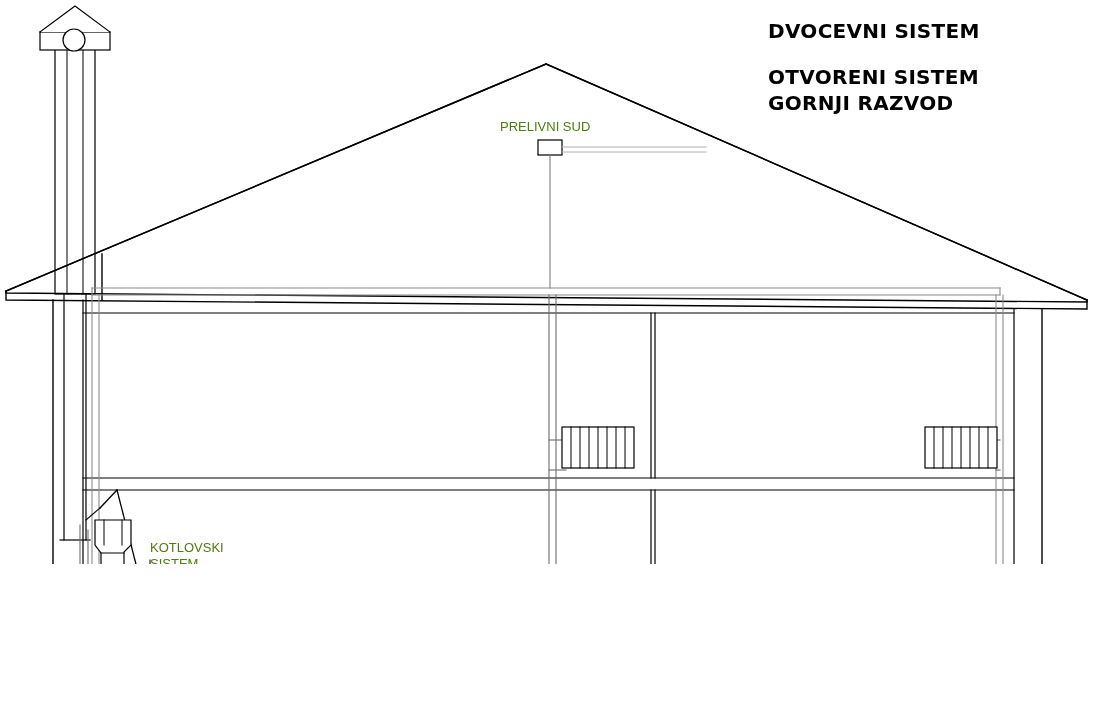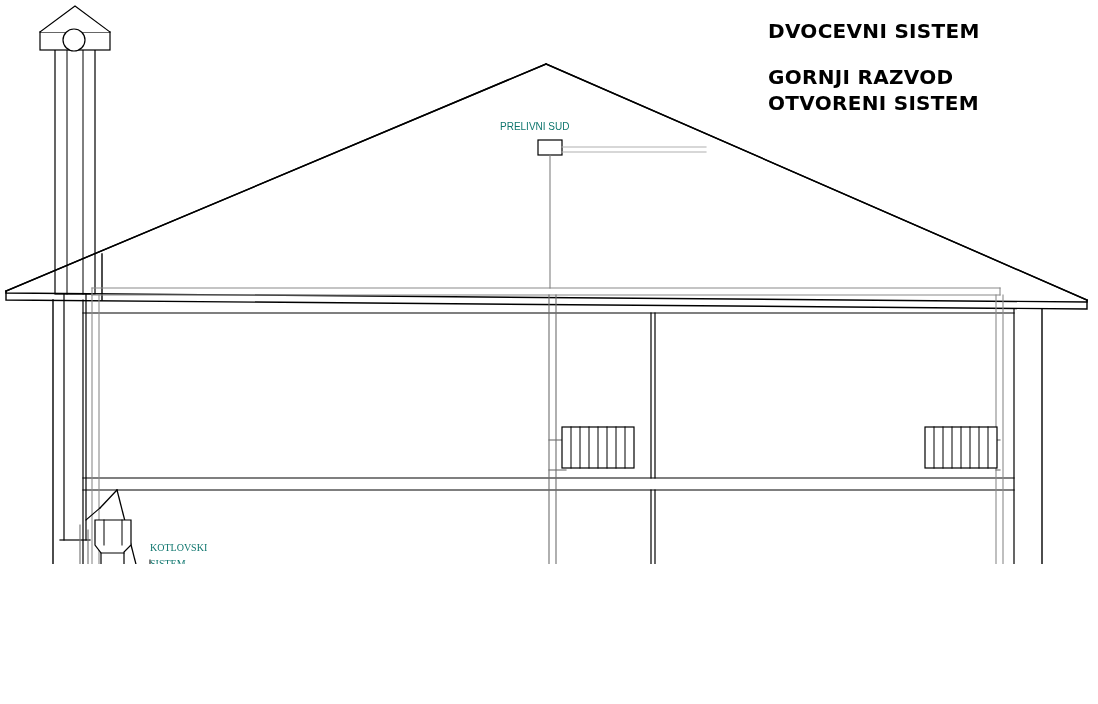--- a/index.html
+++ b/index.html
@@ -38,33 +38,32 @@
     letter-spacing: 0.3px;
     line-height: 26px;
     white-space: nowrap;
   }
   .title-gap {
     height: 20px;
   }
   .label {
     position: absolute;
     font-family: "Liberation Sans", sans-serif;
-    font-size: 10px;
-    color: #0f766e;
+    font-size: 13px;
+    color: #4d7c0f;
     white-space: nowrap;
     line-height: 16px;
   }
   #label-prelivni {
     left: 500px;
     top: 119px;
   }
   #label-kotlovski {
     left: 150px;
     top: 540px;
-    font-family: Liberation Serif, serif;
   }
 </style>
 </head>
 <body>
 
 <div id="stage">
 
   <svg id="drawing" viewBox="0 0 1098 704">
     <g fill="none" stroke="#000000" stroke-width="1.4" stroke-linejoin="miter" stroke-linecap="square">
 
@@ -227,22 +226,22 @@
         <line x1="118" y1="638" x2="140" y2="638" stroke="#707070" stroke-width="1.1"></line>
         <line x1="162" y1="638" x2="176" y2="638" stroke="#707070" stroke-width="1.1"></line>
       </g>
 
     </g>
   </svg>
 
   <div class="title-block">
     <div class="title-line">DVOCEVNI SISTEM</div>
     <div class="title-gap"></div>
+    <div class="title-line">OTVORENI SISTEM</div>
     <div class="title-line">GORNJI RAZVOD</div>
-    <div class="title-line">OTVORENI SISTEM</div>
   </div>
 
   <div class="label" id="label-prelivni">PRELIVNI SUD</div>
 
   <div class="label" id="label-kotlovski">
     <div>KOTLOVSKI</div>
     <div>SISTEM</div>
   </div>
 
 </div>

